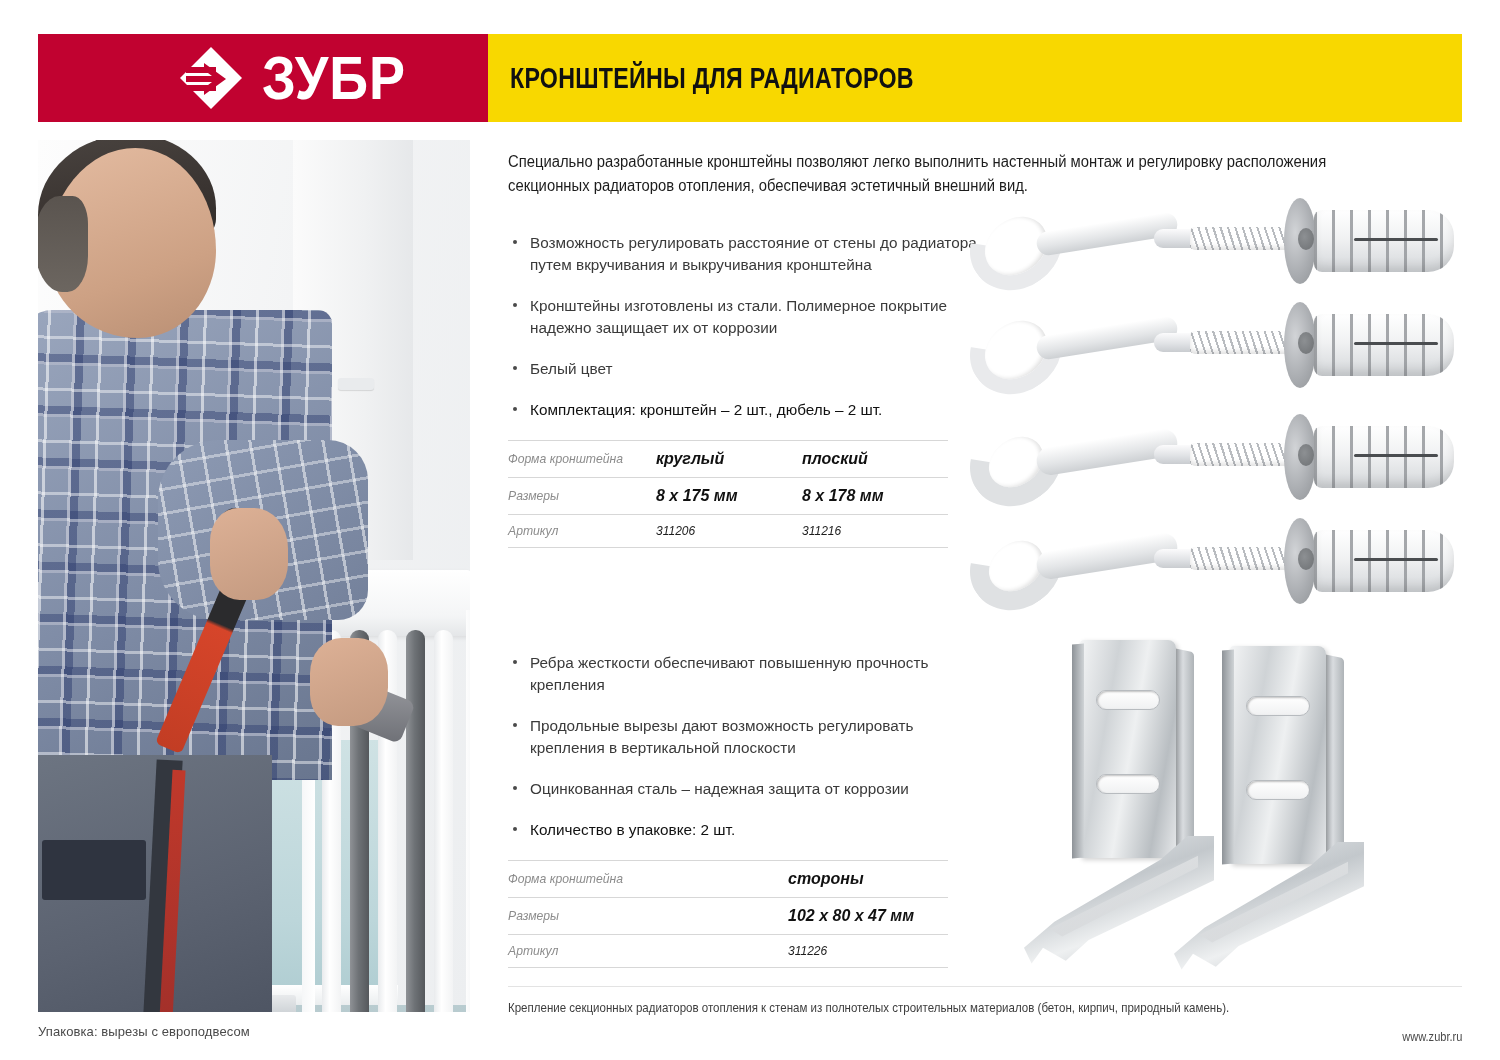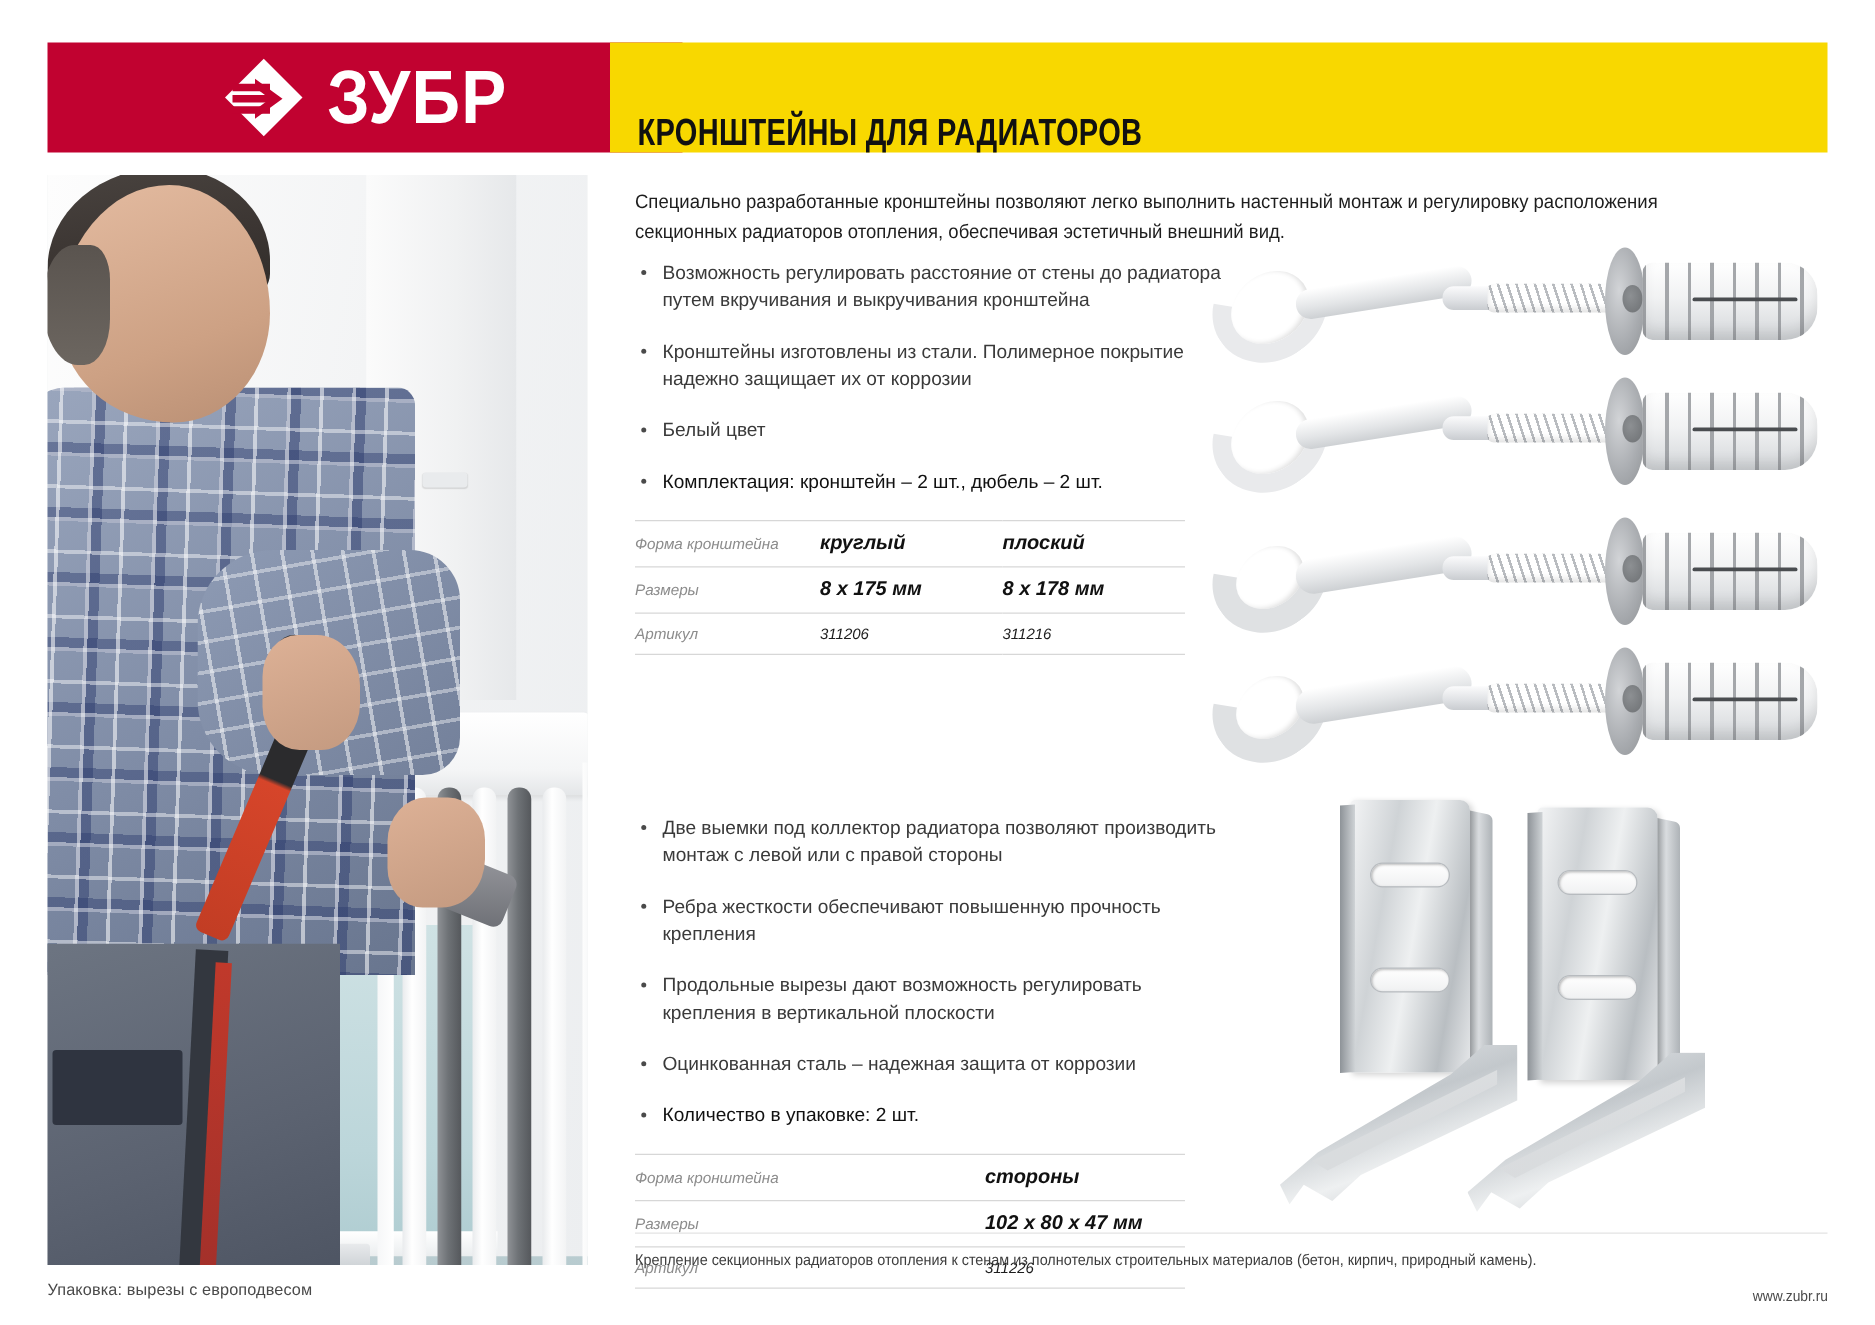--- a/index.html
+++ b/index.html
@@ -19,21 +19,21 @@
   .logo-inner { display: flex; align-items: center; gap: 18px; }
   .logo-mark { width: 66px; height: 66px; position: relative; }
   .logo-word {
     color: #ffffff; font-size: 54px; font-weight: bold; letter-spacing: 1px;
     font-family: "Liberation Sans", sans-serif; line-height: 1;
     transform: scaleY(1.12); transform-origin: center;
   }
 
   .title-banner {
     position: absolute; left: 488px; top: 34px; width: 974px; height: 88px;
-    background: #f8d800; display: flex; align-items: flex-end;
+    background: #f8d800; display: flex; align-items: center;
   }
   .title-text {
     margin-left: 22px; color: #111; font-size: 27px; font-weight: bold;
     letter-spacing: 0.3px; transform: scaleX(0.86) scaleY(1.12); transform-origin: left center;
     white-space: nowrap;
   }
 
   
   .photo {
     position: absolute; left: 38px; top: 140px; width: 432px; height: 872px;
@@ -293,21 +293,21 @@
     <div class="wrench-handle"></div>
     <div class="wrench-jaw"></div>
     <div class="pers-hand1"></div>
     <div class="pers-hand2"></div>
   </div>
 
   <div class="pack-caption">Упаковка: вырезы с европодвесом</div>
 
   <div class="intro">Специально разработанные кронштейны позволяют легко выполнить настенный монтаж и регулировку расположения секционных радиаторов отопления, обеспечивая эстетичный внешний вид.</div>
 
-  <div class="col-left" style="top:208px">
+  <div class="col-left" style="top:232px">
     <ul class="bullets">
       <li>Возможность регулировать расстояние от стены до радиатора путем вкручивания и выкручивания кронштейна</li>
       <li>Кронштейны изготовлены из стали. Полимерное покрытие надежно защищает их от коррозии</li>
       <li>Белый цвет</li>
       <li class="bold">Комплектация: кронштейн – 2 шт., дюбель – 2 шт.</li>
     </ul>
     <table class="spec">
       <tbody>
           <tr>
         <td class="lbl">Форма кронштейна</td>
@@ -323,21 +323,20 @@
         <td class="lbl">Артикул</td>
         <td class="val plain">311206</td>
         <td class="val plain">311216</td>
       </tr>
     </tbody>
       </table>
   </div>
 
   <div class="col-left" style="top:652px">
     <ul class="bullets">
-      <li>Две выемки под коллектор радиатора позволяют производить монтаж с левой или с правой стороны</li>
       <li>Ребра жесткости обеспечивают повышенную прочность крепления</li>
       <li>Продольные вырезы дают возможность регулировать крепления в вертикальной плоскости</li>
       <li>Оцинкованная сталь – надежная защита от коррозии</li>
       <li class="bold">Количество в упаковке: 2 шт.</li>
     </ul>
     <table class="spec">
       <tbody>
           <tr>
         <td class="lbl">Форма кронштейна</td>
         <td class="val" colspan="2" style="padding-left:132px">стороны</td>

